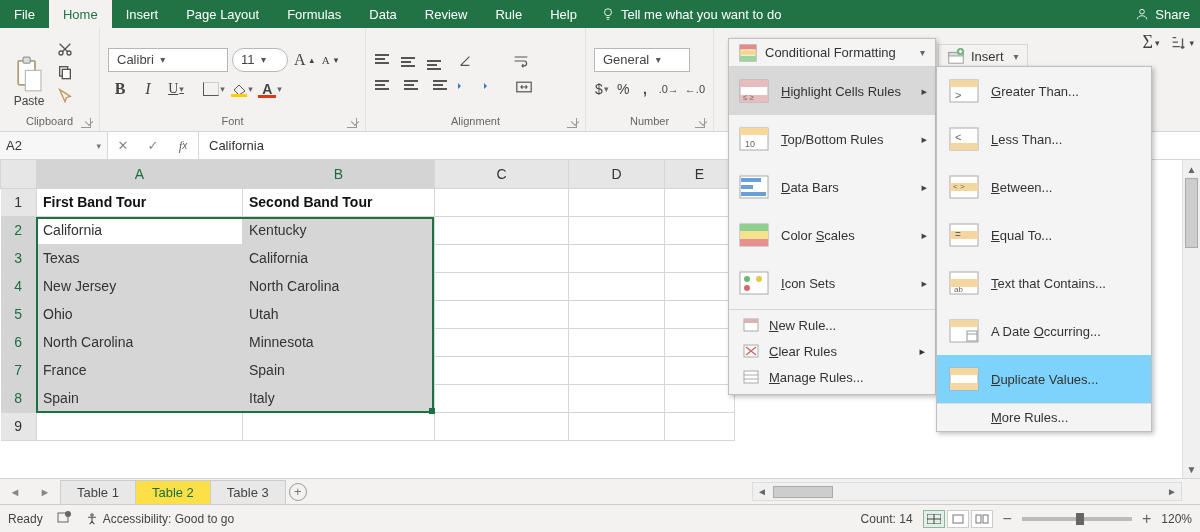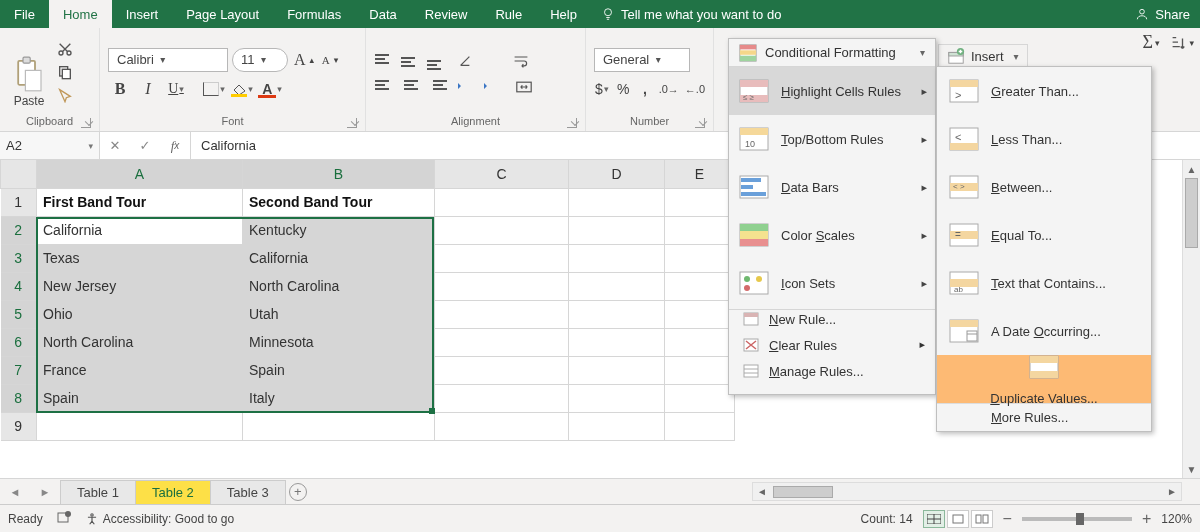--- a/index.html
+++ b/index.html
@@ -75,21 +75,21 @@
     .editing .ebtn { display:flex; align-items:center; gap:2px; font-size:14px; color:#444;}
     .editing svg { width:18px; height:18px;}
 
     
     .insert-cells-btn { position:absolute; left:938px; top:44px; display:flex; align-items:center; gap:6px; height:24px; border:1px solid #d6d6d6; padding:0 8px; background:#f3f2f1; z-index:4;}
     .insert-cells-btn svg {width:18px;height:18px;}
     .insert-cells-btn .caret{font-size:10px;color:#666;margin-left:4px;}
 
     
     .fbar { height: 28px; border-bottom: 1px solid #d6d6d6; display:flex; align-items:stretch; background:#fff;}
-    .name-box { width: 100px; border-right:1px solid #d6d6d6; display:flex; align-items:center; padding:0 6px; background:#f7f7f7; justify-content:space-between;}
+    .name-box { width: 108px; border-right:1px solid #d6d6d6; display:flex; align-items:center; padding:0 6px; background:#f7f7f7; justify-content:space-between;}
     .name-box .caret{font-size:9px;color:#777;}
     .fx-btns { display:flex; align-items:center; border-right:1px solid #d6d6d6;}
     .fx-btns div { width: 30px; display:flex; align-items:center; justify-content:center; color:#888;}
     .fx-btns .fx { font-style:italic; font-family:"Times New Roman",serif; color:#666;}
     .formula-input { flex:1; display:flex; align-items:center; padding:0 10px; color:#333;}
 
     
     .grid-wrap { position:relative; height: 318px; overflow:hidden; background:#fff;}
     .grid { border-collapse:collapse; table-layout:fixed;}
     .grid th, .grid td { border:1px solid #d6d6d6; height:28px; font-size:14px; text-align:left; padding:0 6px; font-weight:400;}
@@ -137,28 +137,28 @@
     .cf-menu { position:absolute; left:728px; top:38px; width:208px; background:#f4f4f4; border:1px solid #bfbfbf; box-shadow:2px 2px 5px rgba(0,0,0,0.25); z-index:5; padding-bottom:4px;}
     .cf-btn { height:28px; display:flex; align-items:center; padding:0 10px; gap:8px; border-bottom:1px solid #d6d6d6; background:#f4f4f4;}
     .cf-btn svg{width:18px;height:18px;}
     .cf-btn .caret{margin-left:auto;font-size:10px;color:#666;}
     .cf-item { height:48px; display:flex; align-items:center; padding:0 10px; gap:12px; position:relative;}
     .cf-item.highlighted{ background:#d8d8d8;}
     .cf-item .arrow{ position:absolute; right:8px; font-size:11px; color:#444;}
     .cf-item .ico { width:30px; height:26px; display:flex; align-items:center; justify-content:center;}
     .cf-item .ico svg{width:30px;height:24px;}
     .cf-sep { height:1px; background:#d6d6d6; margin:2px 0;}
-    .cf-small { height:26px; display:flex; padding:0 10px 0 14px; gap:10px;}
+    .cf-small { height:26px; display:flex; align-items:center; padding:0 10px 0 14px; gap:10px;}
     .cf-small svg{width:16px;height:14px;}
     .cf-small .arrow{margin-left:auto;font-size:11px;}
     .cf-item .lbl u, .cf-small .lbl u { text-decoration: underline;}
 
     .sub-menu { position:absolute; left:936px; top:66px; width:216px; background:#f4f4f4; border:1px solid #bfbfbf; box-shadow:2px 2px 5px rgba(0,0,0,0.25); z-index:6;}
     .sub-item { height:48px; display:flex; align-items:center; padding:0 12px; gap:12px;}
-    .sub-item.highlighted{ background:#fdba74;flex-direction:column;}
+    .sub-item.highlighted{ background:#7dd3fc;}
     .sub-item .ico{width:30px;height:24px;}
     .sub-item .ico svg{width:30px;height:24px;}
     .sub-more { height:28px; display:flex; align-items:center; padding-left:54px; border-top:1px solid #ddd;}
     .sub-item .lbl u { text-decoration:underline;}
 
     
     .mini-table { width:28px; height:22px; }
   </style>
 </head>
 <body>

